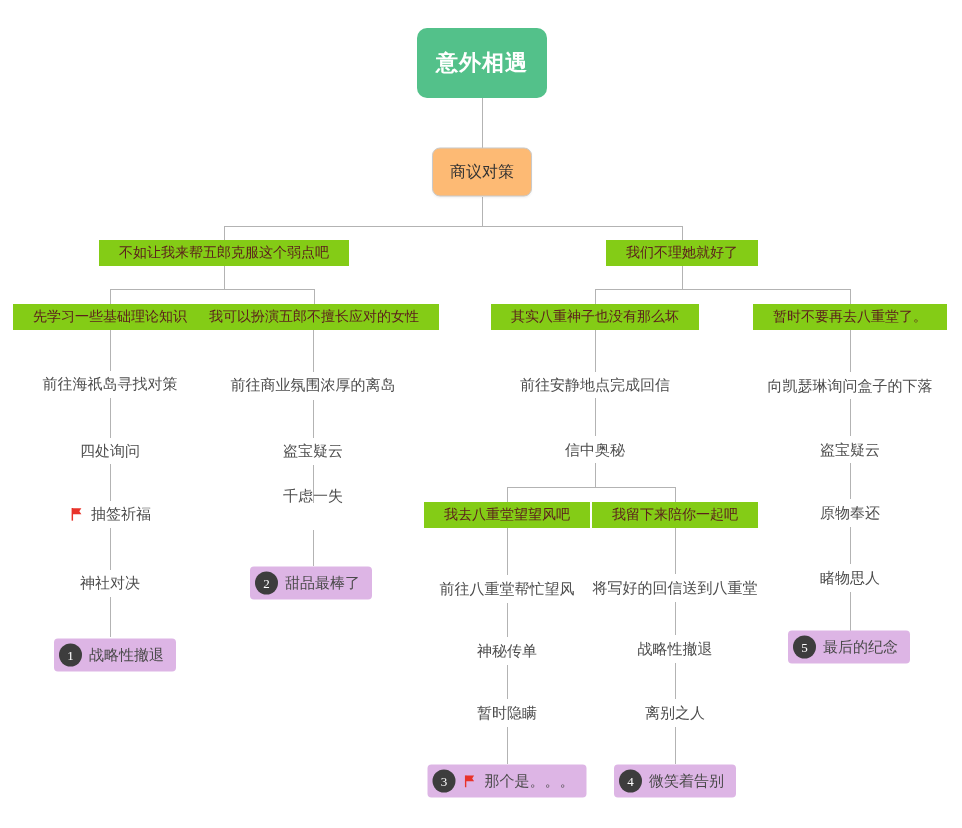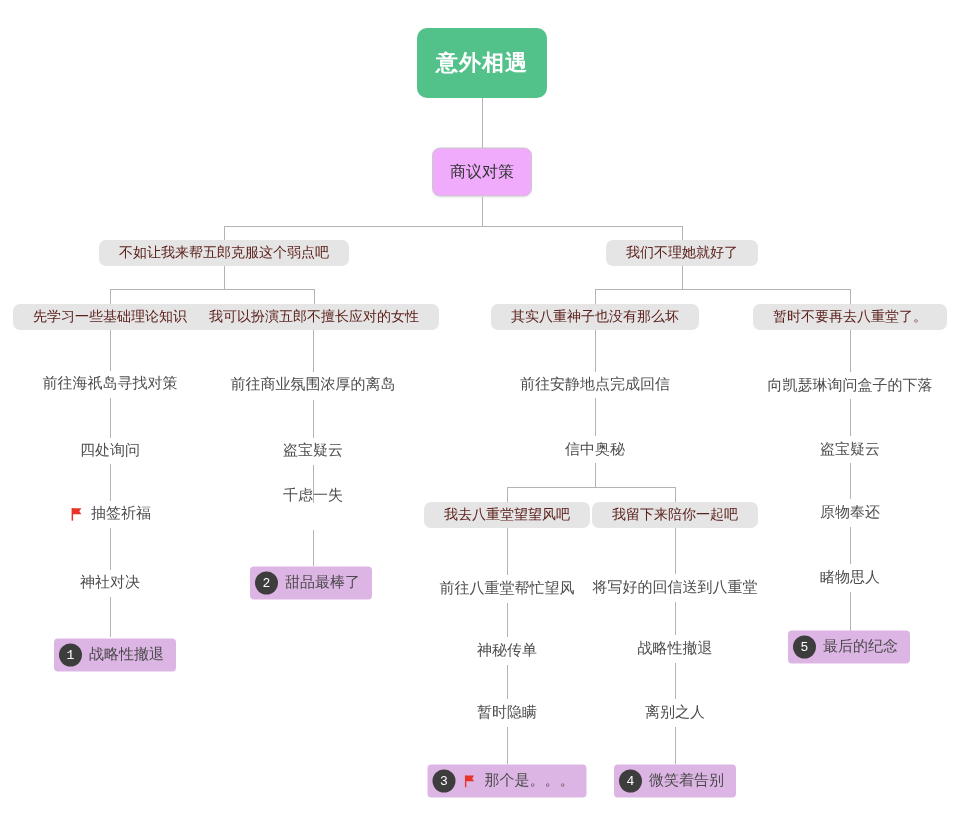--- a/index.html
+++ b/index.html
@@ -1,33 +1,33 @@
 <!DOCTYPE html>
 <html><head>
 <meta charset="utf-8">
 <style>
   html,body { margin:0; padding:0; background:#ffffff; }
   .canvas {
     position:relative; width:962px; height:828px; background:#ffffff;
-    font-family:Liberation Mono, monospace; overflow:hidden;
+    font-family:Liberation Serif, serif; overflow:hidden;
   }
   .connectors { position:absolute; left:0; top:0; }
   .node { position:absolute; transform:translate(-50%,-50%); white-space:nowrap; box-sizing:border-box; }
   .root-node {
     background:#53c18a; color:#ffffff; font-size:22px; font-weight:bold;
     padding:20px 19px; border-radius:10px; letter-spacing:1px;
   }
   .start-node {
-    background:#f0abfc; border:1px solid #c9c9c9; border-radius:8px;
+    background:#fdba74; border:1px solid #c9c9c9; border-radius:8px;
     font-size:16px; color:#333333; padding:13px 17px;
     box-shadow:0 1px 2px rgba(0,0,0,0.05);
   }
   .choice {
-    background:#e5e5e5; color:#5b211c; font-size:14px;
-    padding:6px 20px; border-radius:7px; line-height:1;
+    background:#84cc16; color:#5b211c; font-size:14px;
+    padding:6px 20px; border-radius:0; line-height:1;
   }
   .step { color:#4d4d4d; font-size:15px; display:flex; align-items:center; gap:6px; line-height:1; }
   .ending {
     background:#ddb5e5; border-radius:4px; padding:5px 12px 5px 5px;
     display:flex; align-items:center; gap:7px; font-size:15px; color:#4a4a4a; line-height:1;
   }
   .badge {
     width:23px; height:23px; border-radius:50%; background:#3d3d3d; color:#ffffff;
     font-size:13px; display:flex; align-items:center; justify-content:center; flex:0 0 auto;
   }

